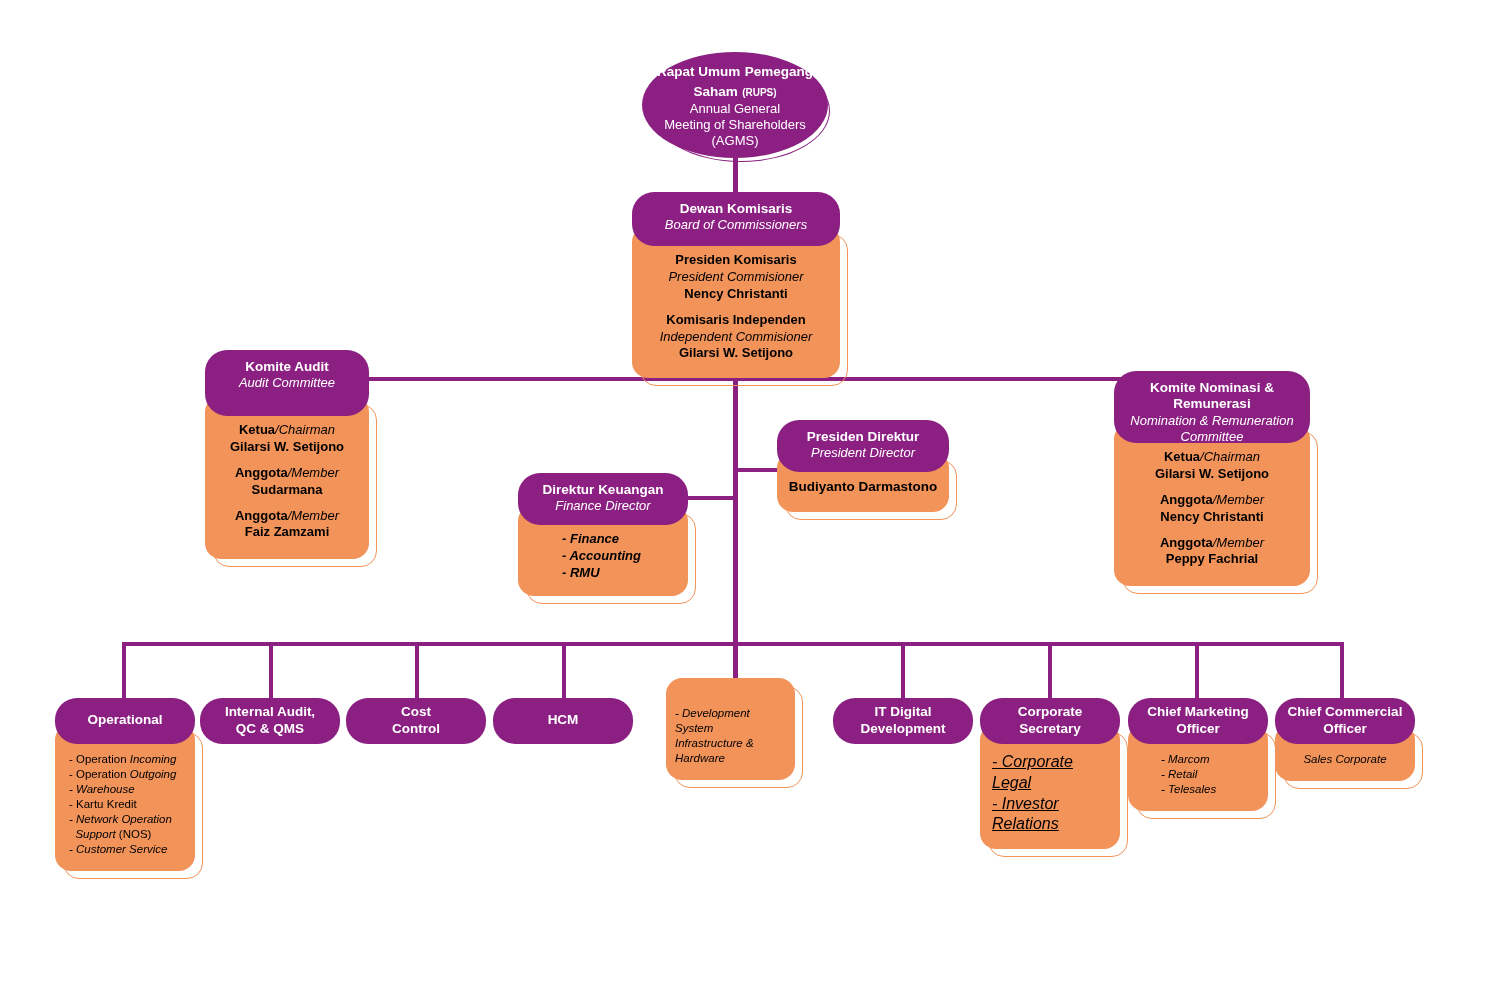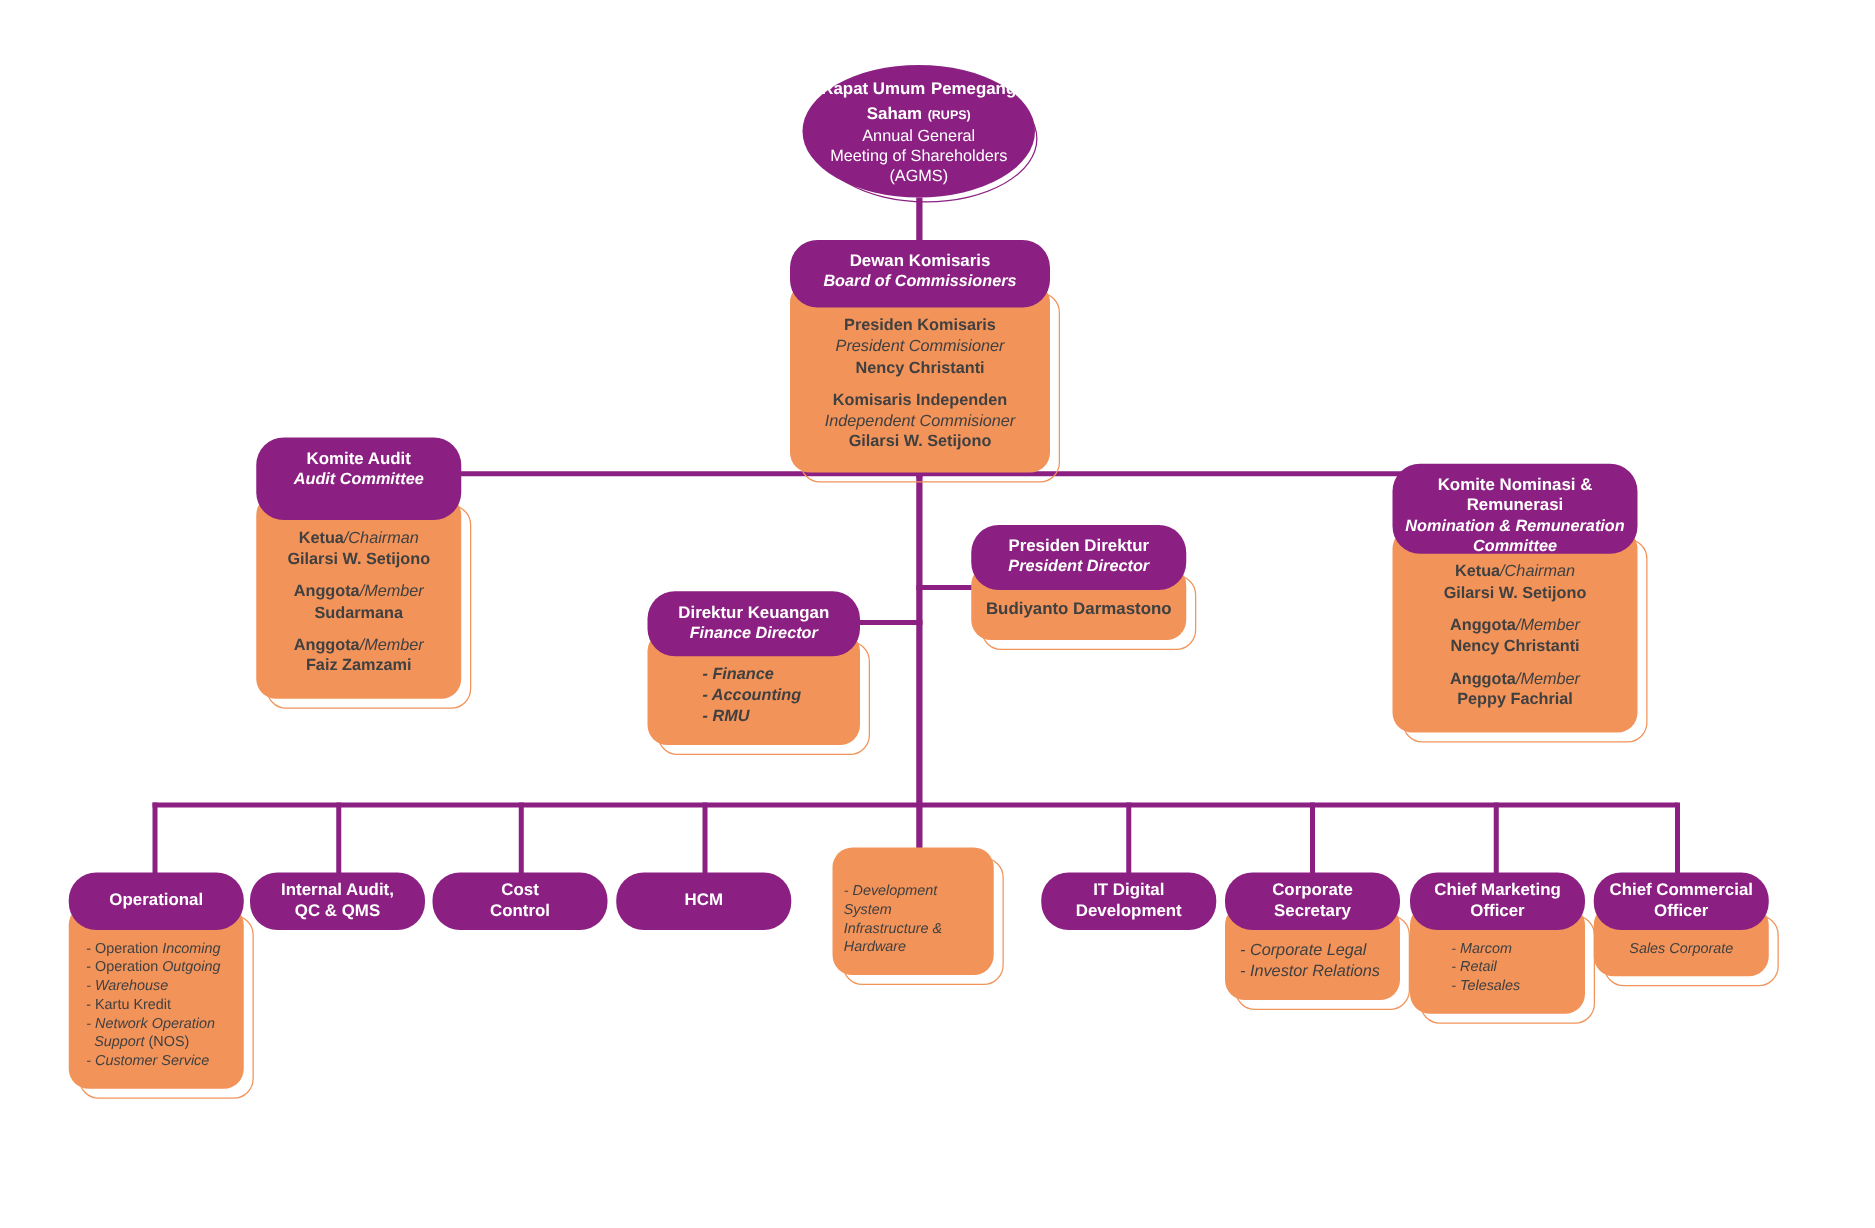--- a/index.html
+++ b/index.html
@@ -44,21 +44,21 @@
   }
   .head .t-id {
     font-weight: bold;
     font-size: 13.5px;
     display: block;
   }
   .head .t-en {
     font-style: italic;
     font-size: 13px;
     display: block;
-    font-weight: bold;
+    font-weight: normal;
   }
 
   
   .body-wrap {
     position: relative;
     margin-top: -20px;
     z-index: 1;
   }
   .body-outline {
     position: absolute;
@@ -68,21 +68,21 @@
     bottom: -8px;
     border: 1.6px solid #F2935A;
     border-radius: 16px;
     background: transparent;
     z-index: 1;
   }
   .body {
     position: relative;
     background: #F2935A;
     border-radius: 16px;
-    color: #404040;
+    color: #000000;
     padding: 26px 10px 12px 10px;
     box-sizing: border-box;
     z-index: 2;
     text-align: center;
     line-height: 1.3;
   }
   .body.list {
     text-align: left;
     padding-left: 14px;
   }
@@ -341,21 +341,21 @@
     <div class="head" style="height:46px;">
       <div class="centerer">
         <div>
           <span class="t-id">Corporate</span>
           <span class="t-id">Secretary</span>
         </div>
       </div>
     </div>
     <div class="body-wrap">
       <div class="body-outline"></div>
-      <div class="body list" style="font-size:13px; padding-top:28px; padding-bottom:14px; padding-left:12px;">
+      <div class="body list" style="font-size:16px; padding-top:28px; padding-bottom:14px; padding-left:12px;text-decoration:underline;">
         <span class="row i">- Corporate Legal</span>
         <span class="row i">- Investor Relations</span>
       </div>
     </div>
   </div>
 
   <div class="node" style="left:1128px; top:698px; width:140px;">
     <div class="head" style="height:46px;">
       <div class="centerer">
         <div>

